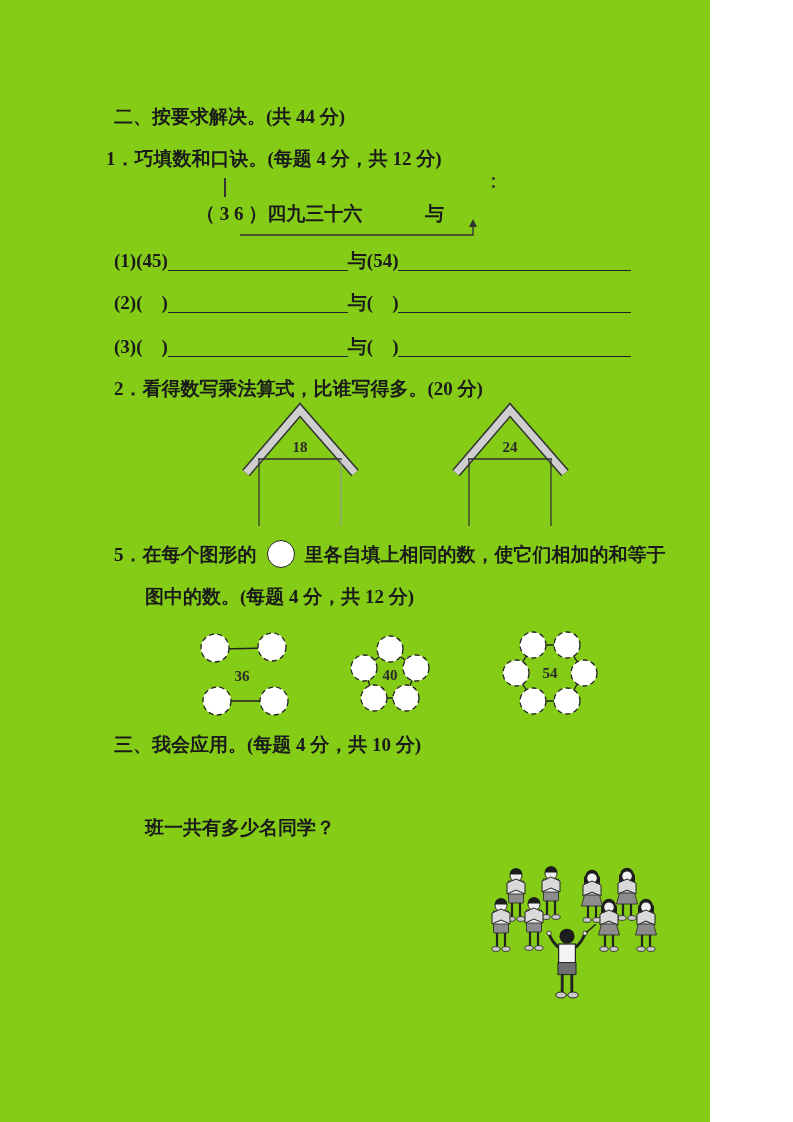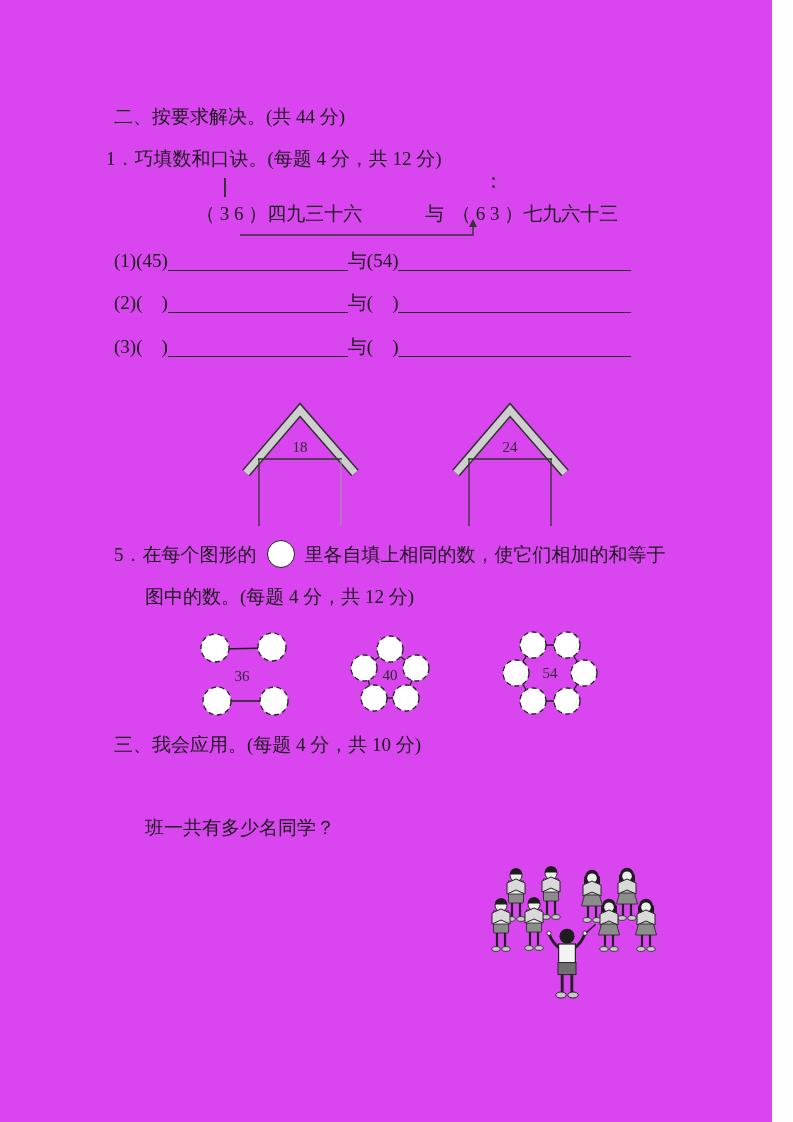--- a/index.html
+++ b/index.html
@@ -1,19 +1,19 @@
 <!DOCTYPE html>
 <html><head>
 <meta charset="utf-8">
 <style>
   html,body{margin:0;padding:0;background:#fff;}
   .page{
-    position:relative;width:772px;height:1122px;background:#d946ef;
+    position:relative;width:710px;height:1122px;background:#84cc16;
     font-family:"Liberation Serif","DejaVu Serif",serif;
-    font-size:19px;color:#1a1a1a;overflow:hidden;
+    font-size:19px;color:#1a1a1a;overflow:hidden;font-weight:bold;
   }
   .t{position:absolute;white-space:nowrap;line-height:23px;}
   .abs{position:absolute;}
   .blank{display:inline-block;height:20px;border-bottom:1.4px solid #222;vertical-align:-4px;}
   .b1{width:180px;}
   .b2{width:233px;}
   .tick{position:absolute;width:1.5px;height:19px;background:#333;}
   .dots{position:absolute;display:flex;flex-direction:column;gap:5px;align-items:center;}
   .dots span{width:3px;height:3px;background:#333;border-radius:50%;display:block;}
   .inline-circle{display:inline-block;width:26px;height:26px;border:1.3px solid #222;border-radius:50%;margin:0 10px;vertical-align:-7px;background:#fff;}
@@ -23,35 +23,35 @@
 <body>
 
 <div class="page">
 
   <div class="t" style="left:114px;top:105px">二、按要求解决。(共 44 分)</div>
 
   <div class="t" style="left:106px;top:147px">1．巧填数和口诀。(每题 4 分，共 12 分)</div>
 
   <div class="t" style="left:196px;top:202px">（ 3 6 ）四九三十六</div>
   <div class="t" style="left:425px;top:202px">与</div>
-  <div class="t" style="left:452px;top:202px">（ 6 3 ）七九六十三</div>
   <div class="tick" style="left:224px;top:178px"></div>
   <div class="dots" style="left:492px;top:177px">
       <span></span>
       <span></span>
     </div>
   <svg class="abs" style="left:237px;top:218px" width="245" height="26" viewBox="0 0 245 26">
     <path d="M3,17 H236 V8" fill="none" stroke="#333" stroke-width="1.4"></path>
     <path d="M232,9 L236,1 L240,9 Z" fill="#333"></path>
   </svg>
 
   <div class="t" style="left:114px;top:249px"><span>(1)(45)</span><span class="blank b1"></span><span>与(54)</span><span class="blank b2"></span></div>
   <div class="t" style="left:114px;top:291px"><span>(2)(　)</span><span class="blank b1"></span><span>与(　)</span><span class="blank b2"></span></div>
   <div class="t" style="left:114px;top:335px"><span>(3)(　)</span><span class="blank b1"></span><span>与(　)</span><span class="blank b2"></span></div>
 
+  <div class="t" style="left:114px;top:377px">2．看得数写乘法算式，比谁写得多。(20 分)</div>
 
   <svg class="abs" style="left:238px;top:402px" width="125" height="125" viewBox="0 0 125 125">
     <path d="M8,71 L62,8 L117,71" fill="none" stroke="#333" stroke-width="10" stroke-linejoin="miter"></path>
     <path d="M8,71 L62,8 L117,71" fill="none" stroke="#cfcfcf" stroke-width="7" stroke-linejoin="miter"></path>
     <line x1="20" y1="57" x2="104" y2="57" stroke="#333" stroke-width="1.3"></line>
     <line x1="21" y1="57" x2="21" y2="124" stroke="#333" stroke-width="1.3"></line>
     <line x1="103" y1="57" x2="103" y2="124" stroke="#999" stroke-width="1"></line>
     <text x="62" y="50" font-size="15" text-anchor="middle">18</text>
   </svg>
   <svg class="abs" style="left:448px;top:402px" width="125" height="125" viewBox="0 0 125 125">

